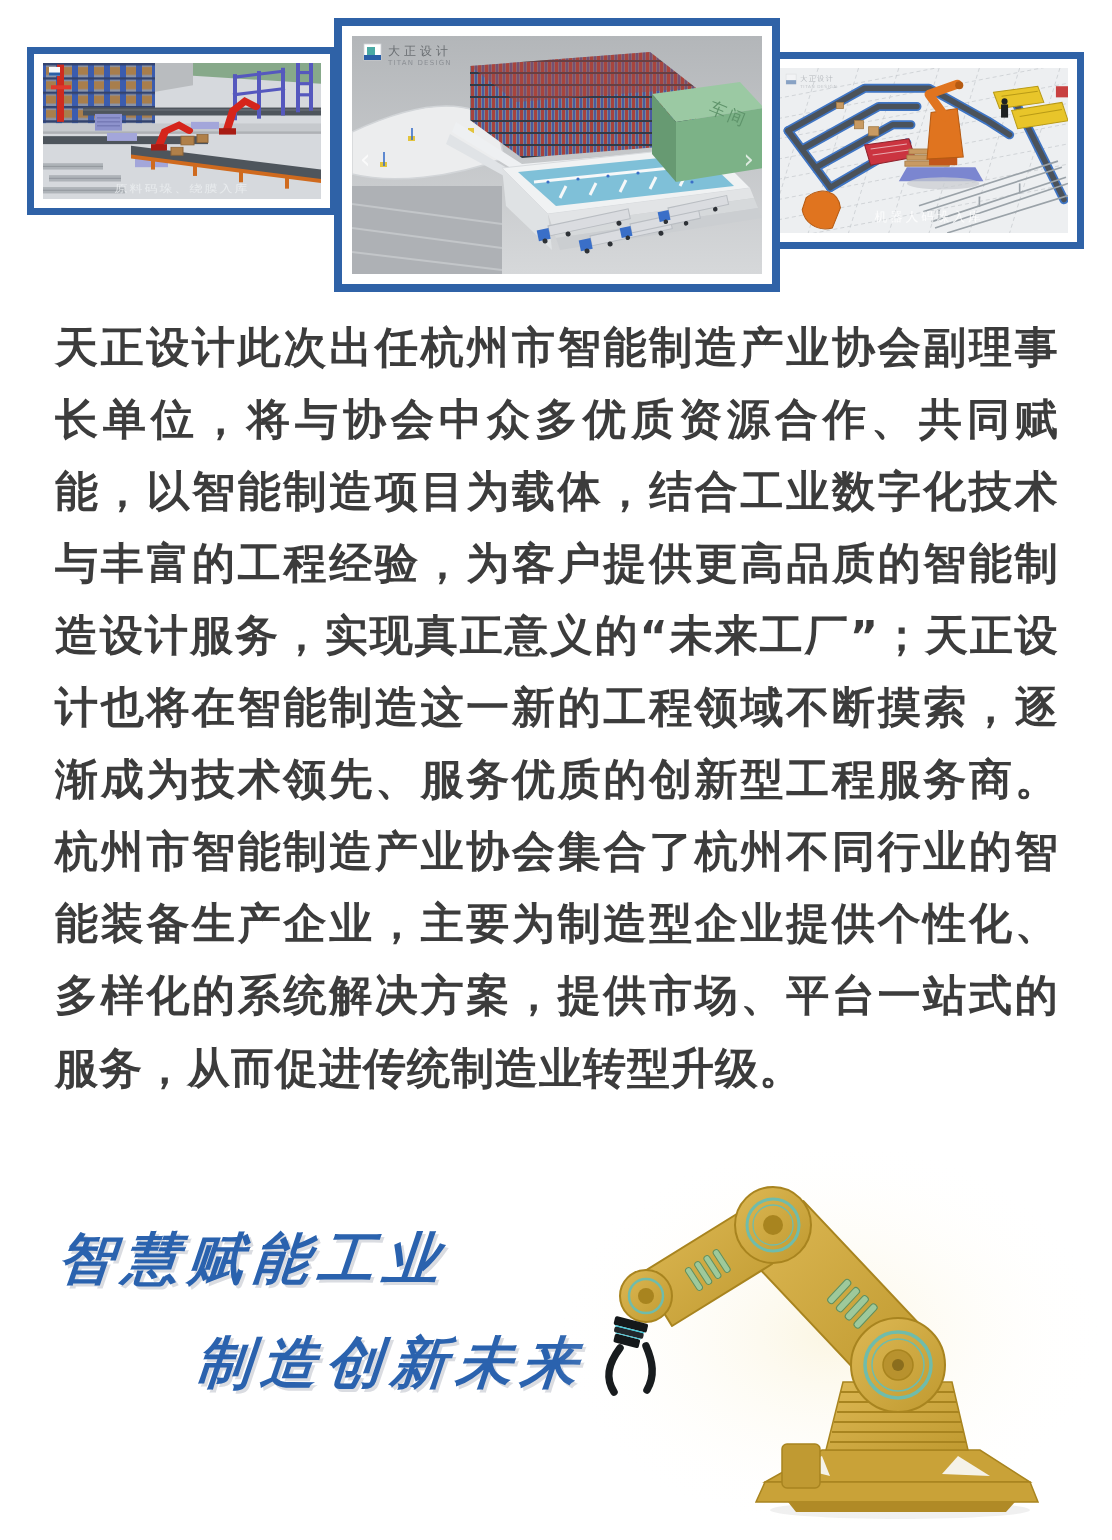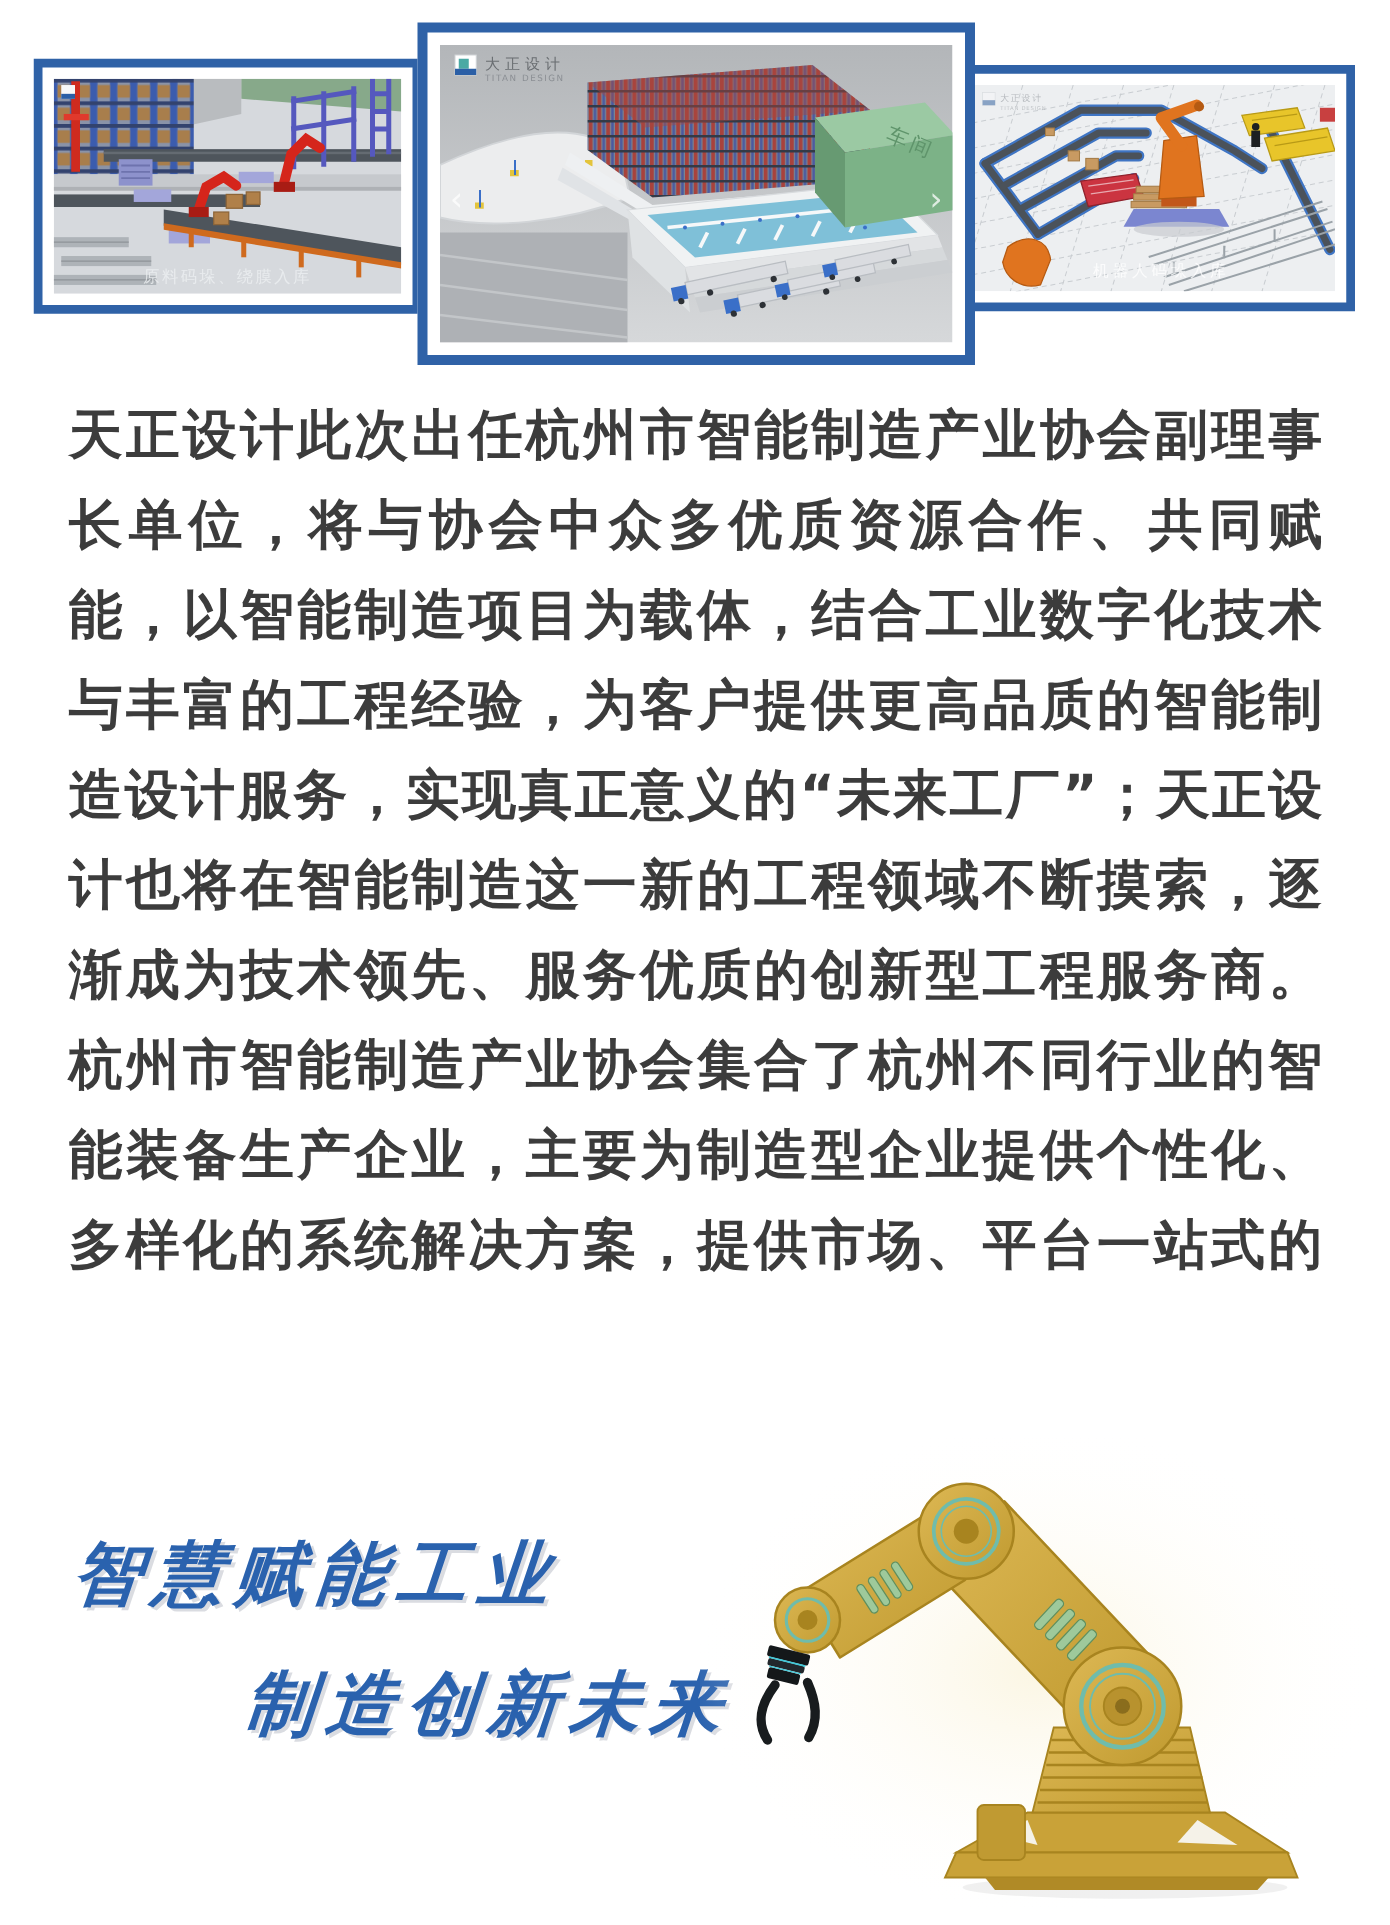--- a/index.html
+++ b/index.html
@@ -3,21 +3,21 @@
 <meta charset="utf-8">
 <style>
   html,body{margin:0;padding:0;background:#ffffff;}
   #page{
     position:relative;width:1112px;height:1540px;overflow:hidden;
     background:#ffffff;font-family:"DejaVu Sans",sans-serif;
   }
   
   .frame{position:absolute;background:#ffffff;border:7px solid #2f62a7;box-sizing:border-box;padding:9px;}
   .frame svg{display:block;width:100%;height:100%;}
-  #frame-left{left:27px;top:47px;width:310px;height:204px;z-index:2;}
+  #frame-left{left:27px;top:47px;width:310px;height:168px;z-index:2;}
   #frame-center{left:334px;top:18px;width:446px;height:274px;z-index:3;border-width:8px;padding:10px;}
   #frame-right{left:762px;top:52px;width:322px;height:197px;z-index:1;}
   
   #article{position:absolute;left:55px;top:312px;width:1003px;color:#3c3c3c;font-weight:bold;}
   .para-line{height:72px;display:flex;justify-content:space-between;align-items:center;font-size:43px;white-space:nowrap;}
   .para-line span{display:block;}
   .para-last{height:72px;line-height:72px;font-size:43px;letter-spacing:1px;white-space:nowrap;}
   
   .slogan{
     position:absolute;color:#2a62ae;font-weight:bold;font-style:italic;
@@ -574,20 +574,21 @@
         <span>市</span>
         <span>场</span>
         <span>、</span>
         <span>平</span>
         <span>台</span>
         <span>一</span>
         <span>站</span>
         <span>式</span>
         <span>的</span>
       </div>
+    <div class="para-last">服务，从而促进传统制造业转型升级。</div>
   </div>
 
   <div id="slogan-1" class="slogan">智慧赋能工业</div>
   <div id="slogan-2" class="slogan">制造创新未来</div>
 
   <div id="robot">
     <svg viewBox="0 0 552 390">
       <defs>
         <linearGradient id="goldg" x1="0" y1="0" x2="1" y2="1">
           <stop offset="0" stop-color="#ddb854"></stop>

